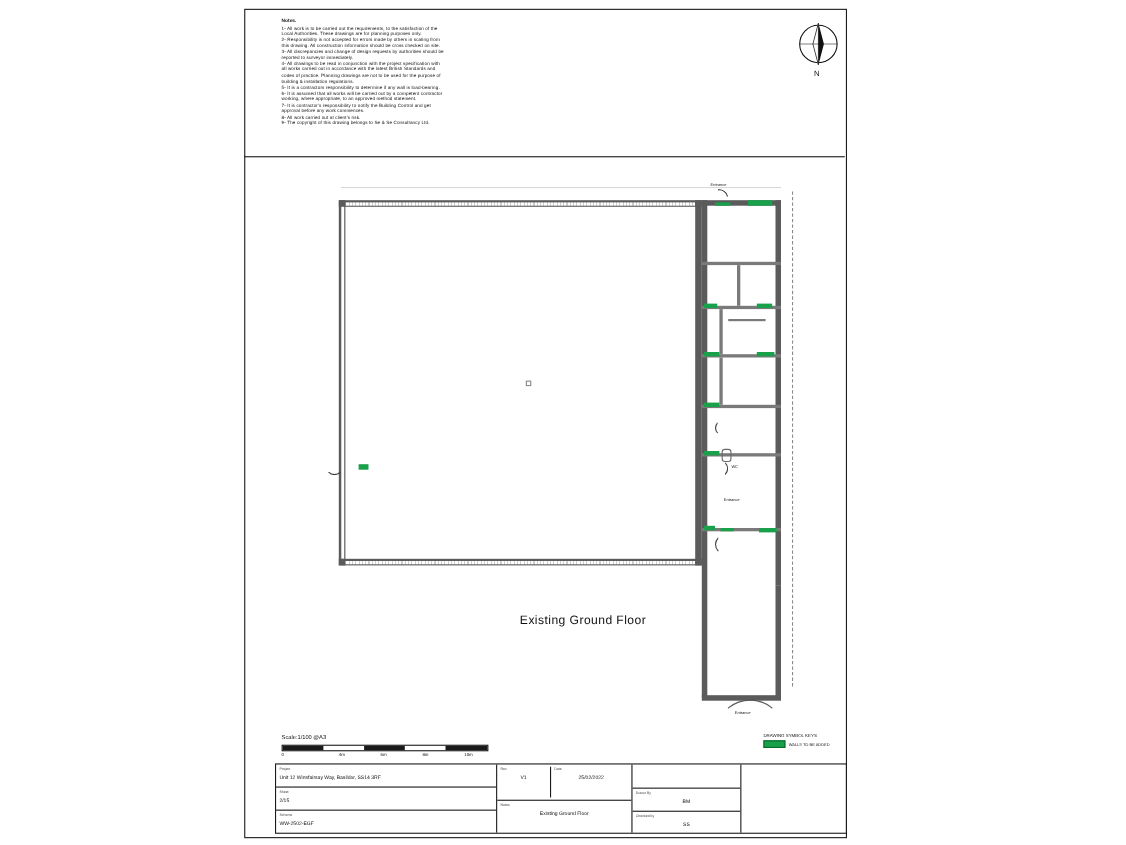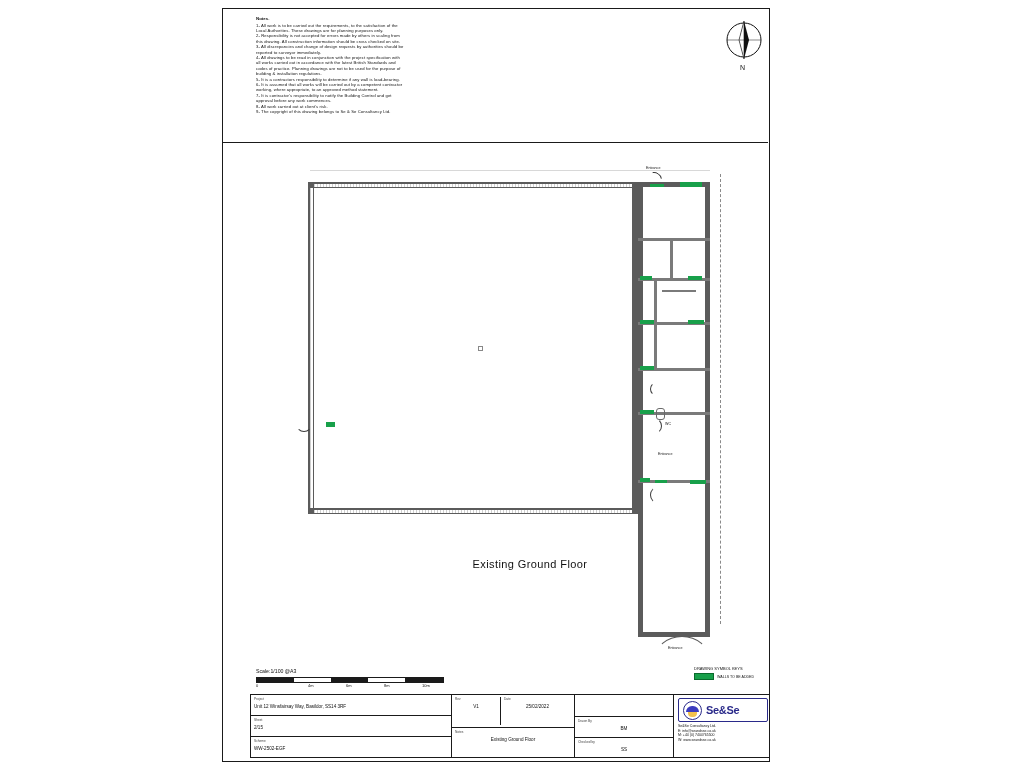--- a/index.html
+++ b/index.html
@@ -233,27 +233,15 @@
       <div class="tb-cell">
         <span class="tb-k">Drawn By</span>
         <span class="tb-v" style="text-align:center;display:block;">BM</span>
       </div>
       <div class="tb-cell">
         <span class="tb-k">Checked by</span>
         <span class="tb-v" style="text-align:center;display:block;">SS</span>
       </div>
     </div>
 
-    <div class="tb-logo">
-      <div class="logo-box">
-        <div class="logo-mark"></div>
-        <div class="logo-text">Se&amp;Se</div>
-      </div>
-      <div class="addr">
-        <div>Se&amp;Se Consultancy Ltd.</div>
-        <div>E: info@seandsse.co.uk</div>
-        <div>M: +44 (0) 7404765500</div>
-        <div>W: www.seandsse.co.uk</div>
-      </div>
-    </div>
   </div>
 
 </div>
 
 </body></html>

